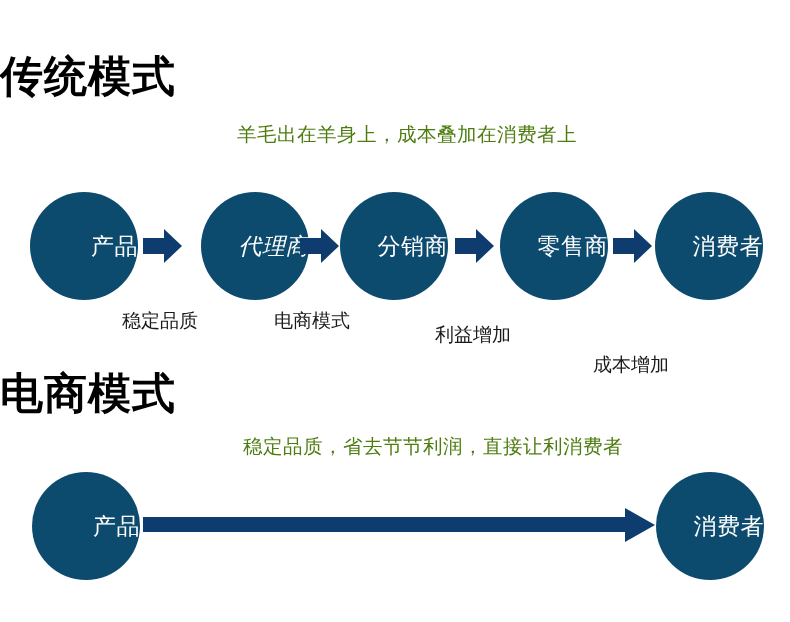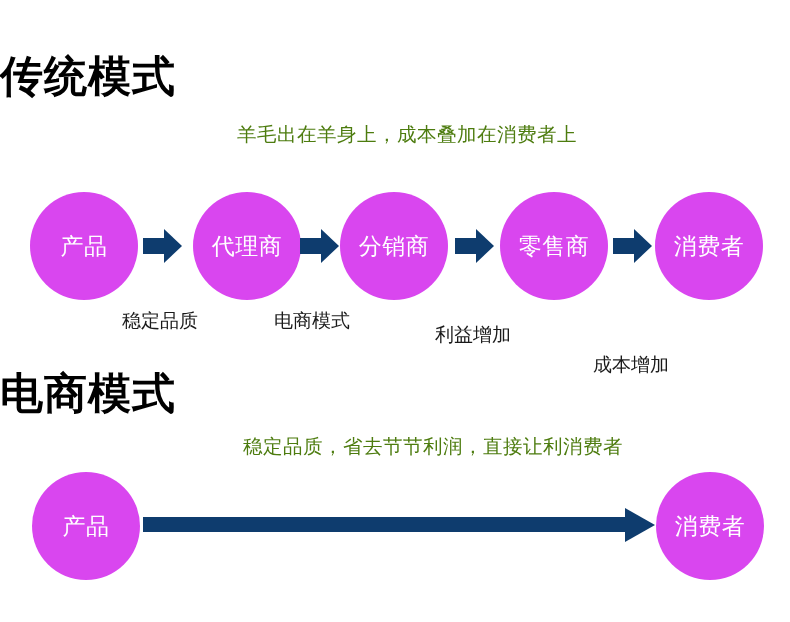--- a/index.html
+++ b/index.html
@@ -40,24 +40,24 @@
     letter-spacing: 0.5px;
     line-height: 1;
   }
 
   
   .circle {
     position: absolute;
     width: 108px;
     height: 108px;
     border-radius: 50%;
-    background: #d946ef;
+    background: #0c4a6e;
     display: flex;
     align-items: center;
-    justify-content: center;
+    justify-content: flex-end;
     box-sizing: border-box;
   }
   .circle span {
     color: #ffffff;
     font-size: 23px;
     font-weight: normal;
     letter-spacing: 0.5px;
     line-height: 1;
     white-space: nowrap;
   }
@@ -123,21 +123,21 @@
 <div class="section">
 
   <div class="title" style="top:55px;">传统模式</div>
 
   <div class="subtitle" style="top:125px;">羊毛出在羊身上，成本叠加在消费者上</div>
 
   <div class="circle" style="left:30px;  top:192px;">
     <span>产品</span>
   </div>
 
-  <div class="circle" style="left:193px; top:192px;">
+  <div class="circle" style="left:201px; top:192px;font-style:italic;">
     <span>代理商</span>
   </div>
 
   <div class="circle" style="left:340px; top:192px;">
     <span>分销商</span>
   </div>
 
   <div class="circle" style="left:500px; top:192px;">
     <span>零售商</span>
   </div>

